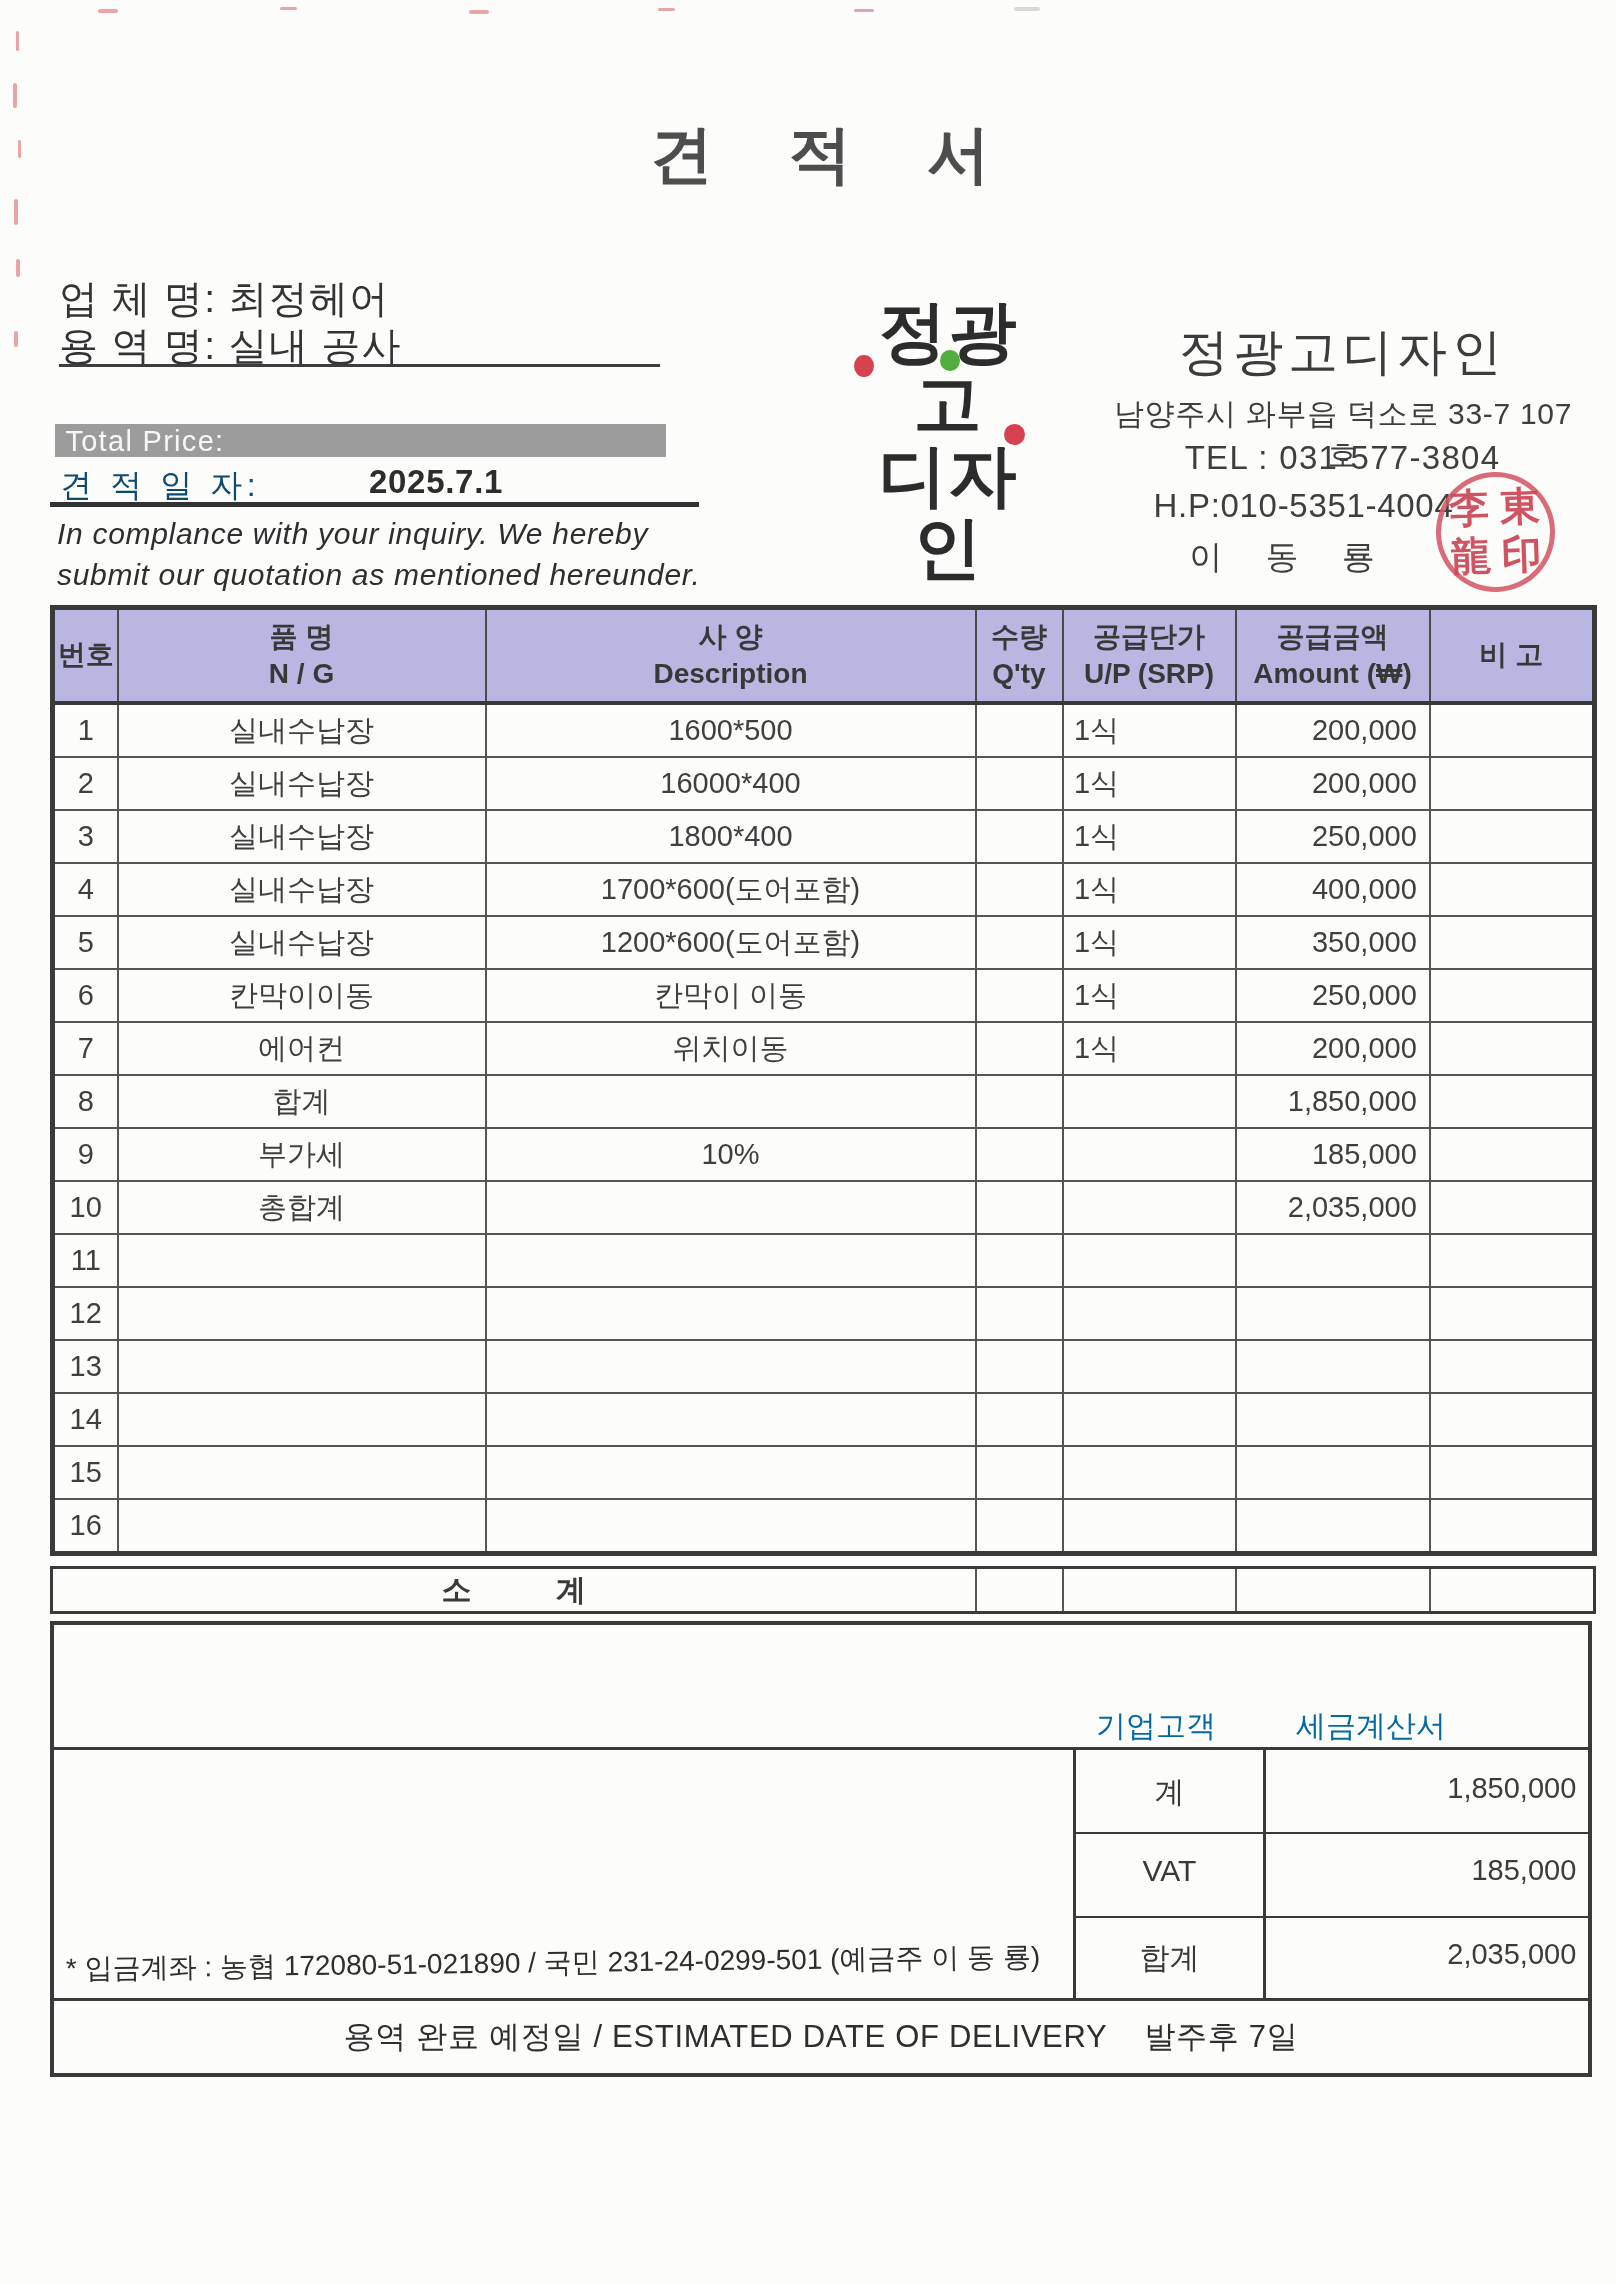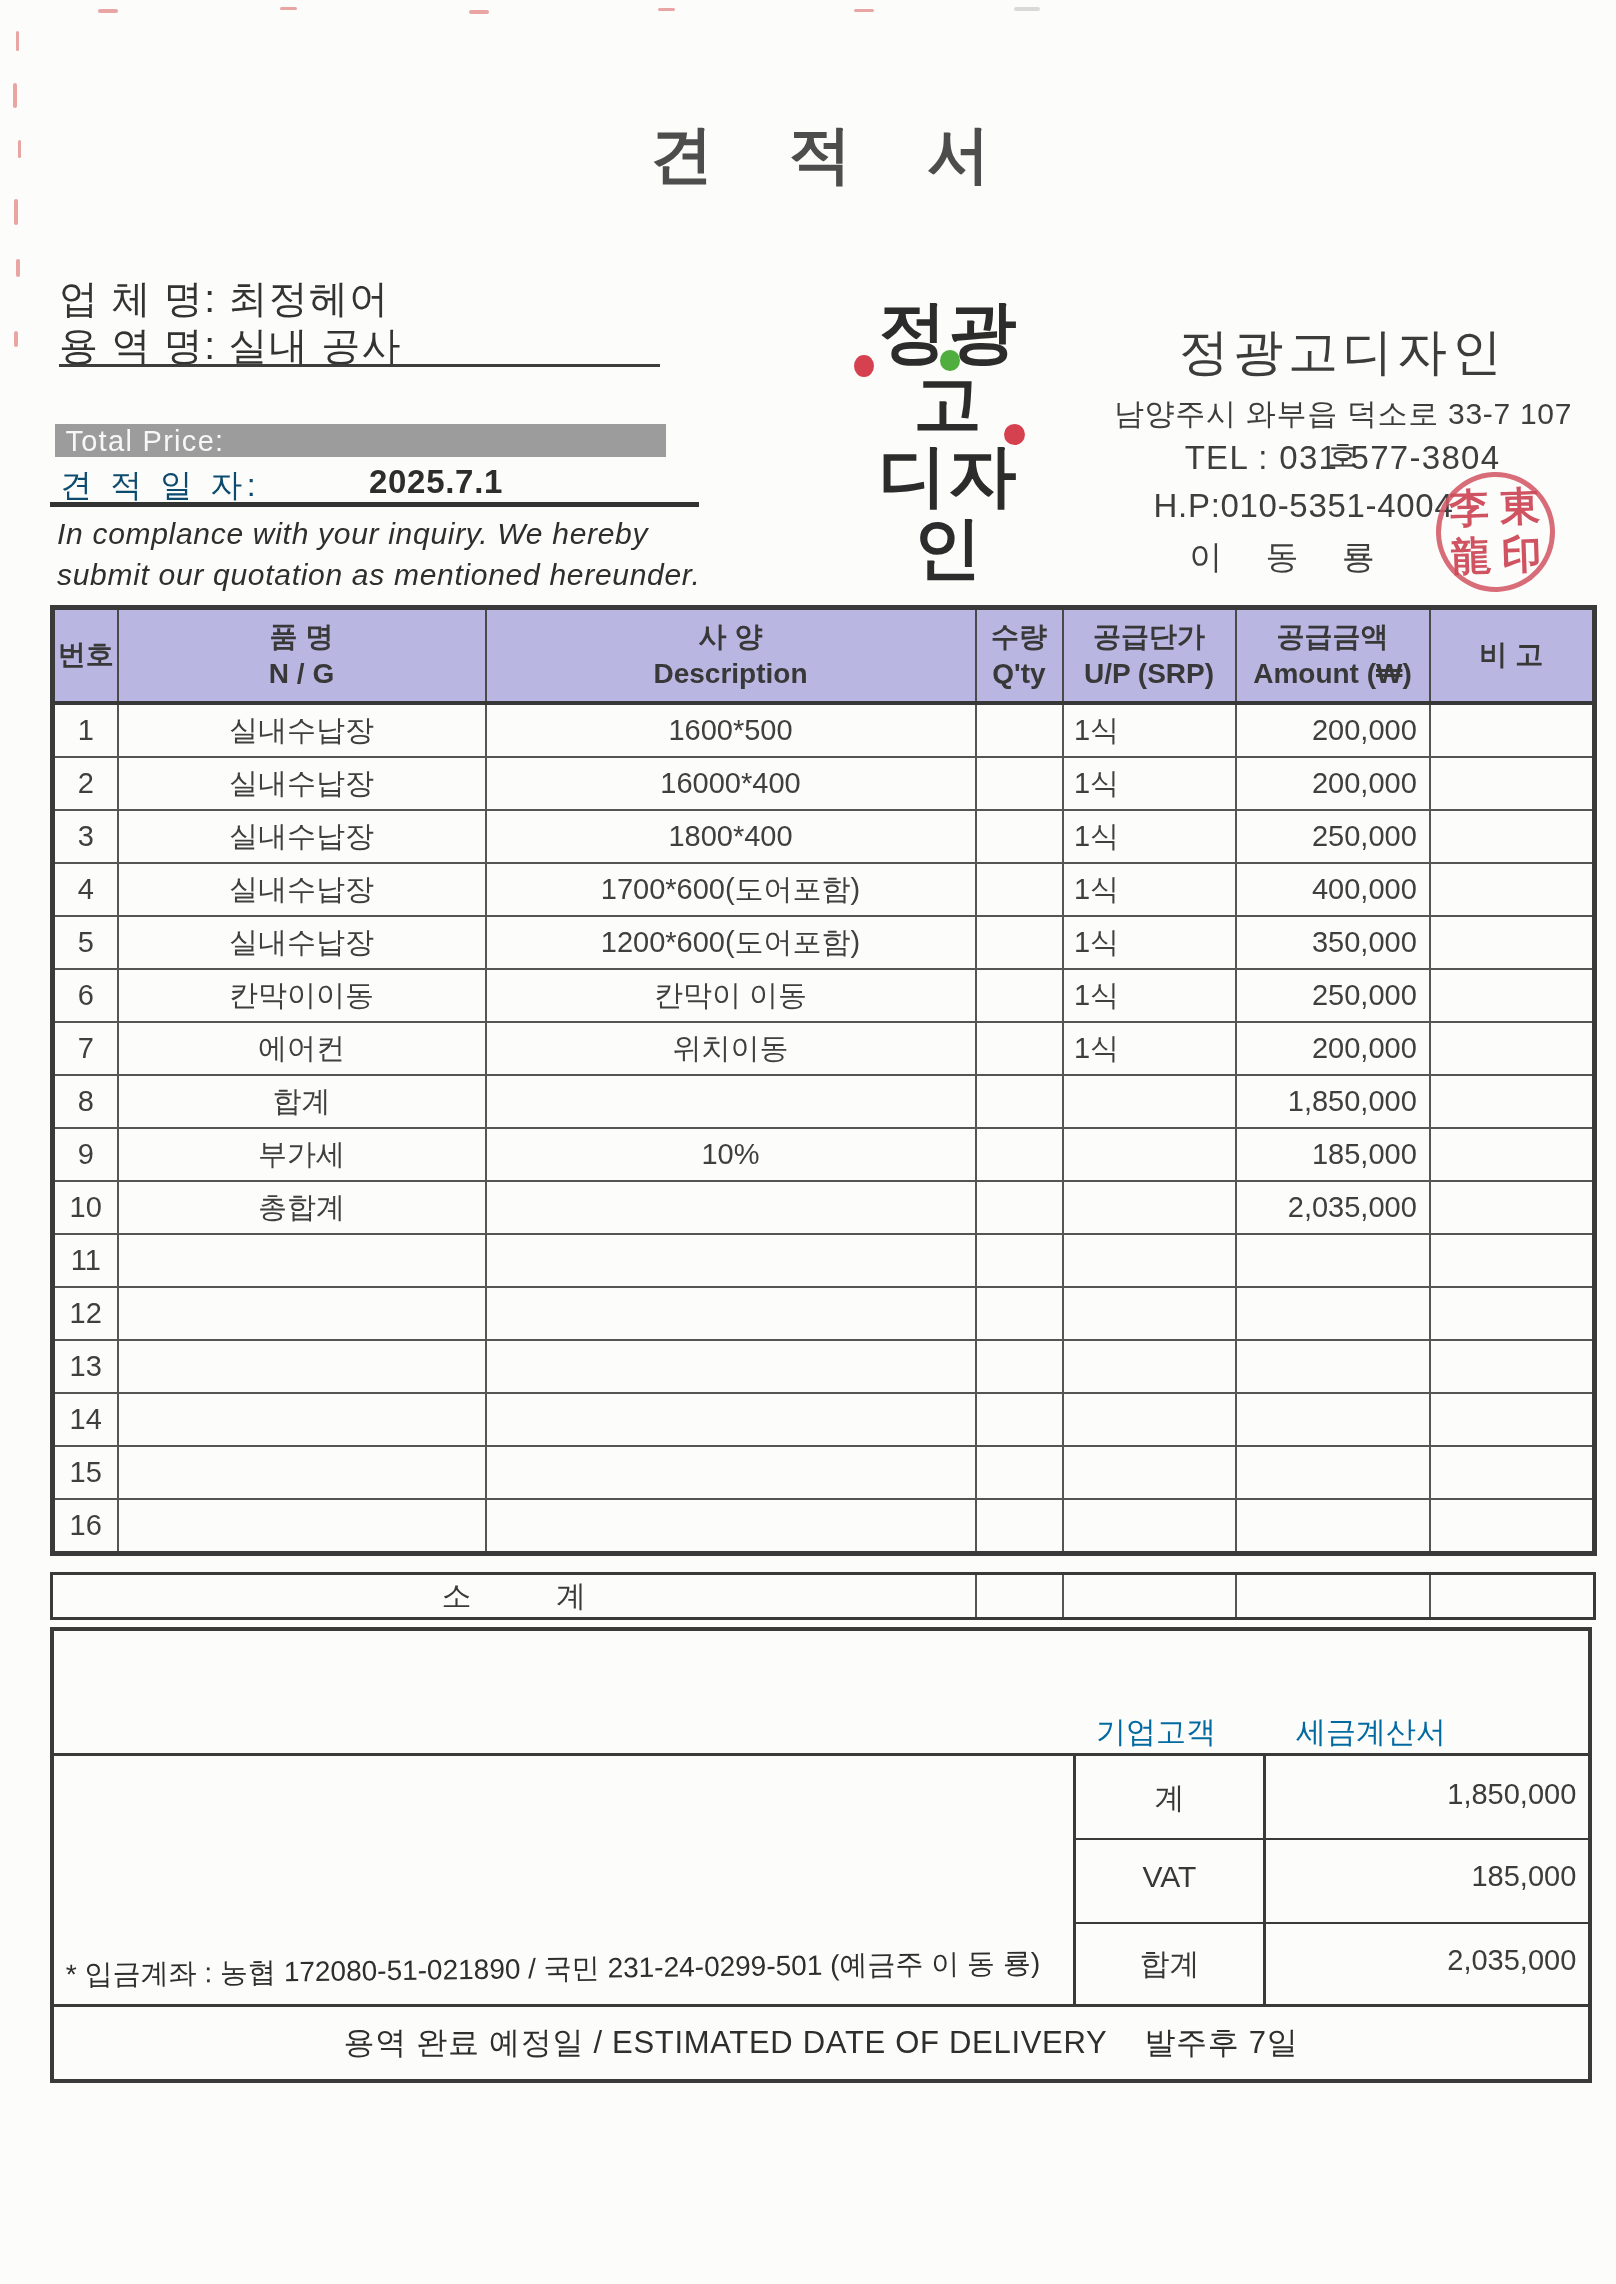--- a/index.html
+++ b/index.html
@@ -42,21 +42,21 @@
   
   .sheet{position:absolute;left:50px;top:605px;width:1542px;}
   table{border-collapse:collapse;table-layout:fixed;width:1542px;}
   .main-table{border:5.2px solid #3a3a3a;}
   .main-table th{background:#b9b7e2;border:2px solid #4a4a4a;border-bottom:4.6px solid #383838;
     height:91px;font-size:28px;font-weight:bold;color:#383838;line-height:1.3;padding:0;}
   .main-table td{border:2px solid #555;height:51px;font-size:29px;color:#3f3f3f;
     padding:0;text-align:center;overflow:hidden;white-space:nowrap;}
   td.col-unit{text-align:left;padding-left:10.4px;}
   td.col-amount{text-align:right;padding-right:11.7px;}
-  .soke-table{border:3.9px solid #3a3a3a;margin-top:16px;}
+  .soke-table{border:3.9px solid #3a3a3a;margin-top:10px;font-weight:bold;}
   .soke-table td{border:2px solid #555;height:42px;font-size:30px;color:#3a3a3a;padding:0;text-align:center;}
   .soke-label{letter-spacing:38px;text-indent:38px;}
   
   .bottom-box{position:relative;margin-top:6.5px;width:1542px;height:456px;
     border:4.6px solid #3a3a3a;box-sizing:border-box;}
   .bline{position:absolute;background:#3a3a3a;}
   .l-top{left:0;right:0;top:122px;height:3.3px;}
   .l-r1{left:1019px;right:0;top:207px;height:2.6px;}
   .l-r2{left:1019px;right:0;top:291px;height:2.6px;}
   .l-bot{left:0;right:0;top:373px;height:3.3px;}

